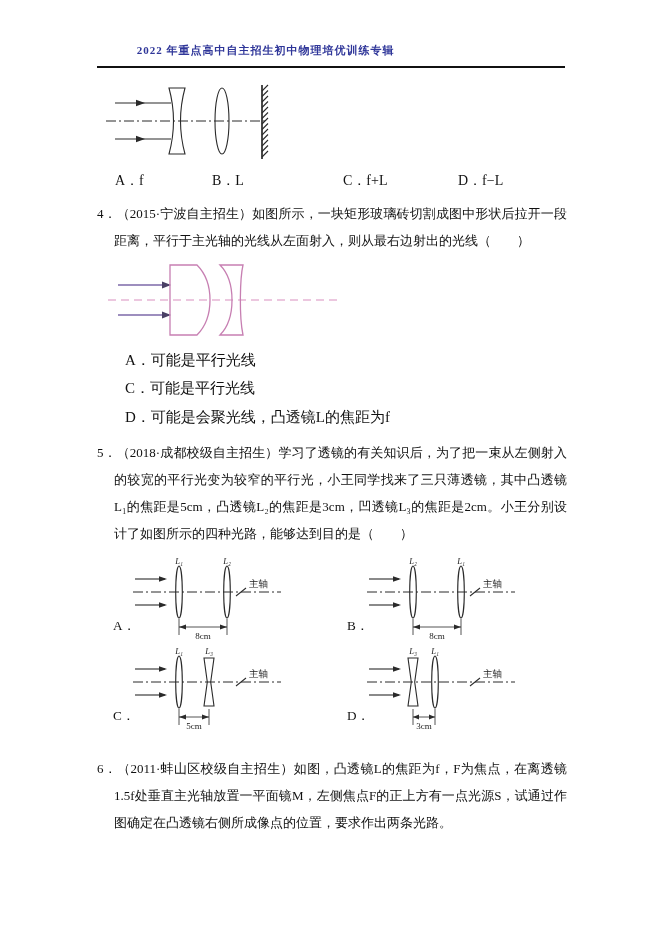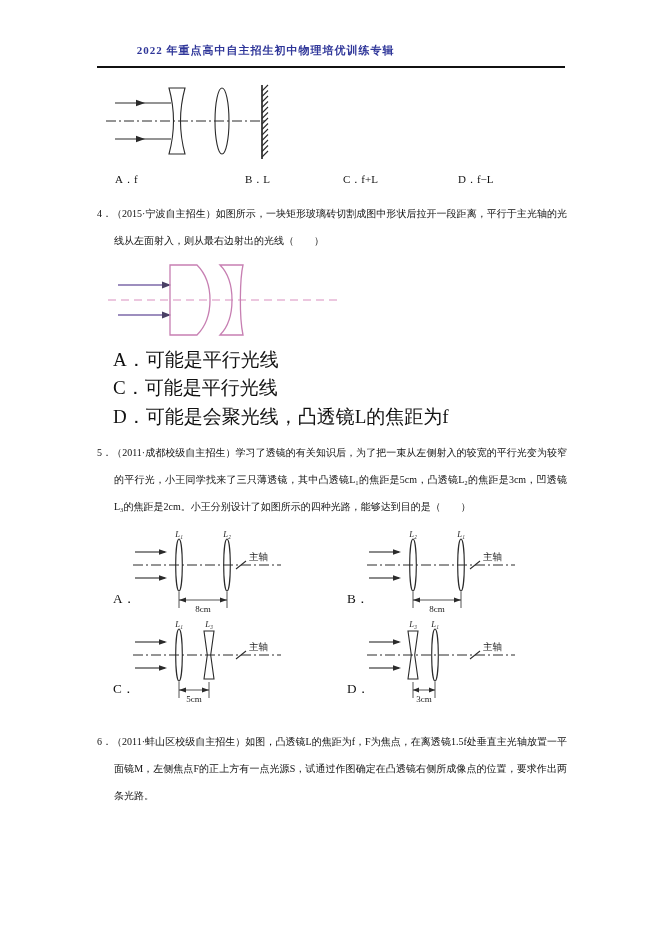--- a/index.html
+++ b/index.html
@@ -11,29 +11,29 @@
   .page-title{
     position:absolute;top:43px;left:0;width:531px;text-align:center;
     font-size:11px;font-weight:bold;color:#2f3699;letter-spacing:1px;
   }
   .header-rule{
     position:absolute;top:66px;left:97px;width:468px;height:0;
     border-top:2px solid #111;
   }
   .content{position:absolute;left:97px;top:0;width:470px;}
   .fig-top{display:block;margin:82px 0 0 8px;}
-  .opts-row{position:relative;height:20px;margin-top:6px;font-size:11px;}
+  .opts-row{position:relative;height:20px;margin-top:6px;font-size:14px;}
   .opts-row span{position:absolute;top:0;white-space:nowrap;}
-  .opt-a{left:18px;} .opt-b{left:148px;} .opt-c{left:246px;} .opt-d{left:361px;text-align:right;}
+  .opt-a{left:18px;} .opt-b{left:115px;} .opt-c{left:246px;} .opt-d{left:361px;text-align:right;}
   .stem{
-    margin:8px 0 0 0;font-size:10px;line-height:27px;text-align:justify;
+    margin:8px 0 0 0;font-size:13px;line-height:27px;text-align:justify;
     padding-left:17px;text-indent:-17px;
   }
   .fig-q4{display:block;margin:4px 0 0 8px;}
-  .optlist{margin:2px 0 0 16px;font-size:19px;}
+  .optlist{margin:2px 0 0 28px;font-size:15px;}
   .optlist div{line-height:28.4px;}
   .diagrow{position:relative;height:90px;margin-left:16px;}
   .diagrow.first{margin-top:6px;}
   .dcell{position:absolute;top:0;width:234px;height:90px;}
   .dcell-a,.dcell-c{left:0;} .dcell-b,.dcell-d{left:234px;}
   .dlabel{position:absolute;left:0;bottom:8px;font-size:13.2px;}
   .dcell svg{position:absolute;left:16px;top:2px;}
   .q6{margin-top:22px;}
   
   .ink{stroke:#2a2a2a;stroke-width:1.1;fill:none;}
@@ -106,21 +106,21 @@
     <path class="glass" d="M65,7 L92,7 C102,17 105,29 105,42 C105,55 102,67 92,77 L65,77 Z"></path>
     <path class="glass" d="M115,7 L138,7 C135,20 134,58 138,77 L115,77 C125,67 127,55 127,42 C127,29 125,17 115,7 Z"></path>
   </svg>
 
   <div class="optlist">
     <div>A．可能是平行光线</div>
     <div>C．可能是平行光线</div>
     <div>D．可能是会聚光线，凸透镜L的焦距为f</div>
   </div>
 
-  <p class="stem"><span>5．</span><span>（2011·成都校级自主招生）学习了透镜的有关知识后，为了把一束从左侧射入的较宽的平行光变为较窄的平行光，小王同学找来了三只薄透镜，其中凸透镜L₁的焦距是5cm，凸透镜L₂的焦距是3cm，凹透镜L₃的焦距是2cm。小王分别设计了如图所示的四种光路，能够达到目的是（　　）</span></p>
+  <p class="stem"><span>5．</span><span>（2018·成都校级自主招生）学习了透镜的有关知识后，为了把一束从左侧射入的较宽的平行光变为较窄的平行光，小王同学找来了三只薄透镜，其中凸透镜L₁的焦距是5cm，凸透镜L₂的焦距是3cm，凹透镜L₃的焦距是2cm。小王分别设计了如图所示的四种光路，能够达到目的是（　　）</span></p>
 
   <div class="diagrow first">
 
     <div class="dcell dcell-a">
       <span class="dlabel">A．</span>
       <svg width="215" height="86" viewBox="0 0 215 86">
         <text class="svgtxt lenslbl" x="50" y="9" text-anchor="middle">L₁</text>
         <text class="svgtxt lenslbl" x="98" y="9" text-anchor="middle">L₂</text>
         <line class="ink" x1="6" y1="24" x2="36" y2="24"></line>
           <polygon class="arrow" points="30,21.2 38,24 30,26.8"></polygon>

